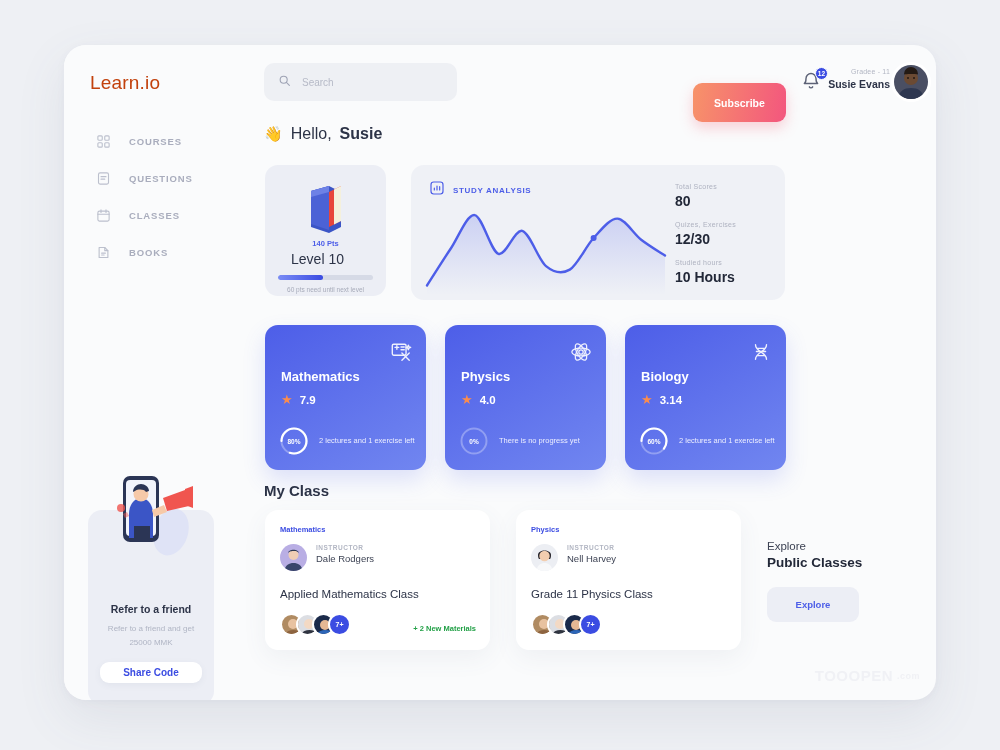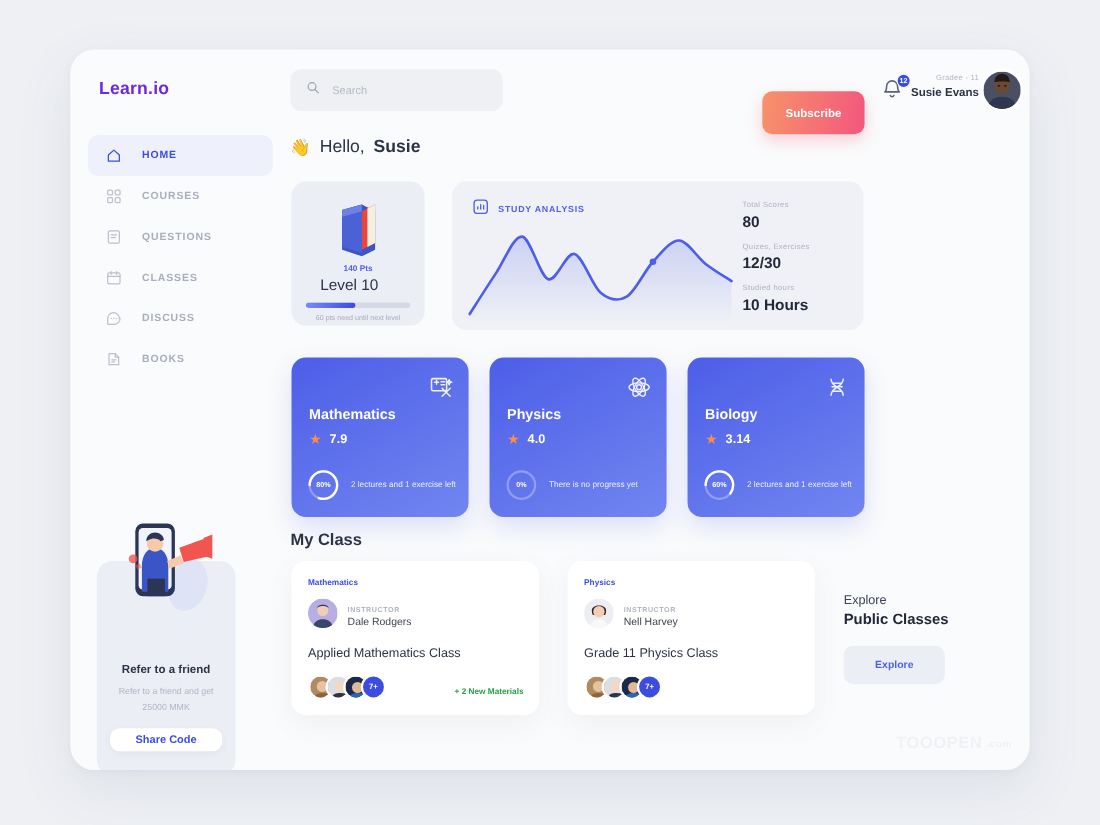--- a/index.html
+++ b/index.html
@@ -21,21 +21,21 @@
   }
 
   
   .sidebar {
     position: absolute; left: 0; top: 0;
     width: 200px; height: 100%;
     background: #fafbfc;
   }
   .brand {
     position: absolute; left: 26px; top: 27px;
-    font-size: 16px; font-weight: bold; color: #6d28d9;
+    font-size: 19px; font-weight: normal; color: #c2410c;
     letter-spacing: .2px;
   }
   .nav { position: absolute; left: 16px; top: 78px; width: 168px; }
   .nav-item {
     display: flex; align-items: center; gap: 18px;
     height: 37px; padding-left: 16px;
     border-radius: 9px; margin-bottom: 0px;
     cursor: pointer;
   }
   .nav-item + .nav-item { margin-top: 0; }
@@ -222,21 +222,21 @@
     background: #fff; border-radius: 13px;
     box-shadow: 0 8px 24px rgba(90,100,130,0.07);
     cursor: pointer;
   }
   .class-card.k1 { left: 201px; }
   .class-card.k2 { left: 452px; }
   .class-subject {
     position: absolute; left: 15px; top: 15px;
     font-size: 7.5px; font-weight: bold; color: #3b4ce2;
   }
-  .class-instr { position: absolute; left: 15px; top: 34px; display: flex; align-items: flex-end; gap: 9px; }
+  .class-instr { position: absolute; left: 15px; top: 34px; display: flex; align-items: flex-start; gap: 9px; }
   .instr-avatar { width: 27px; height: 27px; border-radius: 50%; overflow: hidden; flex: 0 0 27px; }
   .instr-role { font-size: 6.5px; letter-spacing: .5px; color: #b2b6c3; font-weight: bold; }
   .instr-name { font-size: 9.5px; color: #3d4354; margin-top: 2px; }
   .class-name {
     position: absolute; left: 15px; top: 78px;
     font-size: 11.5px; color: #2c3347;
   }
   .stack { position: absolute; left: 15px; bottom: 14px; display: flex; }
   .stack .av {
     width: 23px; height: 23px; border-radius: 50%;
@@ -276,28 +276,20 @@
 </head>
 <body>
 
 <div class="app-window">
 
   <div class="sidebar">
     <div class="brand">Learn.io</div>
 
     <div class="nav">
 
-      <div class="nav-item active">
-        <span class="nav-ico">
-          <svg viewBox="0 0 24 24" fill="none" stroke-width="1.8" stroke-linecap="round" stroke-linejoin="round">
-            <path d="M4 11 L12 4 L20 11 V20 H4 Z"></path>
-          </svg>
-        </span>
-        <span class="nav-label">HOME</span>
-      </div>
 
       <div class="nav-item">
         <span class="nav-ico">
           <svg viewBox="0 0 24 24" fill="none" stroke-width="1.8">
             <rect x="3" y="3" width="7" height="7" rx="1.5"></rect>
               <rect x="14" y="3" width="7" height="7" rx="1.5"></rect>
             <rect x="3" y="14" width="7" height="7" rx="1.5"></rect>
               <rect x="14" y="14" width="7" height="7" rx="1.5"></rect>
           </svg>
         </span>
@@ -317,29 +309,20 @@
       <div class="nav-item">
         <span class="nav-ico">
           <svg viewBox="0 0 24 24" fill="none" stroke-width="1.8" stroke-linecap="round">
             <rect x="3" y="5" width="18" height="16" rx="2.5"></rect>
             <path d="M3 10h18M8 3v4M16 3v4"></path>
           </svg>
         </span>
         <span class="nav-label">CLASSES</span>
       </div>
 
-      <div class="nav-item">
-        <span class="nav-ico">
-          <svg viewBox="0 0 24 24" fill="none" stroke-width="1.8" stroke-linecap="round">
-            <path d="M21 12a8.5 8.5 0 0 1-8.5 8.5H4.5A1.5 1.5 0 0 1 3 19V12a8.5 8.5 0 0 1 17 0Z"></path>
-            <path d="M8.5 12h.01M12 12h.01M15.5 12h.01"></path>
-          </svg>
-        </span>
-        <span class="nav-label">DISCUSS</span>
-      </div>
 
       <div class="nav-item">
         <span class="nav-ico">
           <svg viewBox="0 0 24 24" fill="none" stroke-width="1.8" stroke-linecap="round" stroke-linejoin="round">
             <path d="M5 4h9l5 5v11H5z"></path>
               <path d="M14 4v5h5"></path>
               <path d="M9 13h6M9 16h4"></path>
           </svg>
         </span>
         <span class="nav-label">BOOKS</span>

